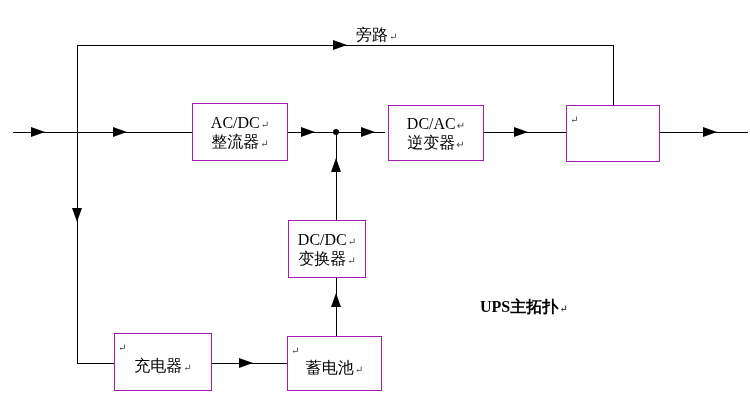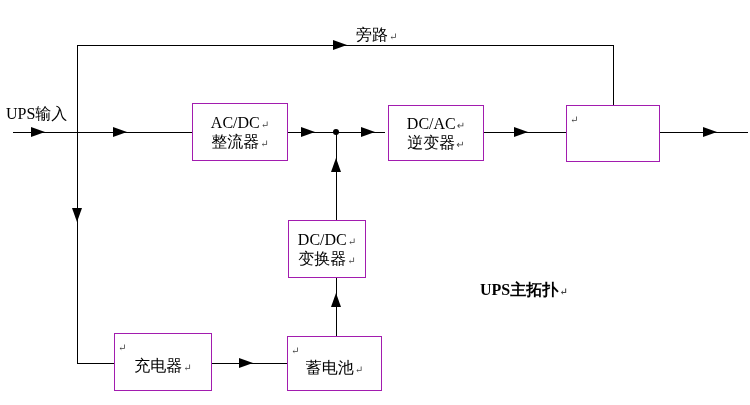--- a/index.html
+++ b/index.html
@@ -25,21 +25,21 @@
     position:absolute;border:1px solid #a21caf;background:#fff;
     display:flex;flex-direction:column;align-items:center;justify-content:center;
     font-size:16px;line-height:19px;text-align:center;box-sizing:border-box;
   }
   .box .bline{white-space:nowrap;}
   .ret{font-size:10px;color:#444;margin-left:1px;line-height:1;}
   .corner-ret{position:absolute;left:3px;top:4px;font-size:10px;color:#444;}
   .single-label{margin-top:7px;white-space:nowrap;}
   
   .flabel{position:absolute;font-size:16px;white-space:nowrap;}
-  .flabel.bold{font-weight:bold;}
+  .flabel.bold{font-weight:bold;margin-top:17px;}
 </style>
 </head>
 <body>
 
 <div class="canvas">
 
   <div class="line h" style="left:77px;top:45px;width:537px;"></div>
   <div class="line v" style="left:613px;top:45px;height:60px;"></div>
   <div class="line v" style="left:77px;top:45px;height:318px;"></div>
   <div class="line h" style="left:13px;top:132px;width:179px;"></div>
@@ -87,23 +87,20 @@
   <div class="box" style="left:114px;top:333px;width:98px;height:58px;">
     <span class="corner-ret">↵</span>
     <div class="single-label"><span>充电器</span><span class="ret">↵</span></div>
   </div>
 
   <div class="box" style="left:287px;top:336px;width:95px;height:55px;">
     <span class="corner-ret">↵</span>
     <div class="single-label"><span>蓄电池</span><span class="ret">↵</span></div>
   </div>
 
-  <div class="flabel" style="left:6px;top:104px;">
-    <span>UPS输入</span>
-  </div>
 
 
   <div class="flabel" style="left:356px;top:25px;">
     <span>旁路</span><span class="ret">↵</span>
   </div>
 
   <div class="flabel bold" style="left:480px;top:280px;">
     <span>UPS主拓扑</span><span class="ret">↵</span>
   </div>
 

